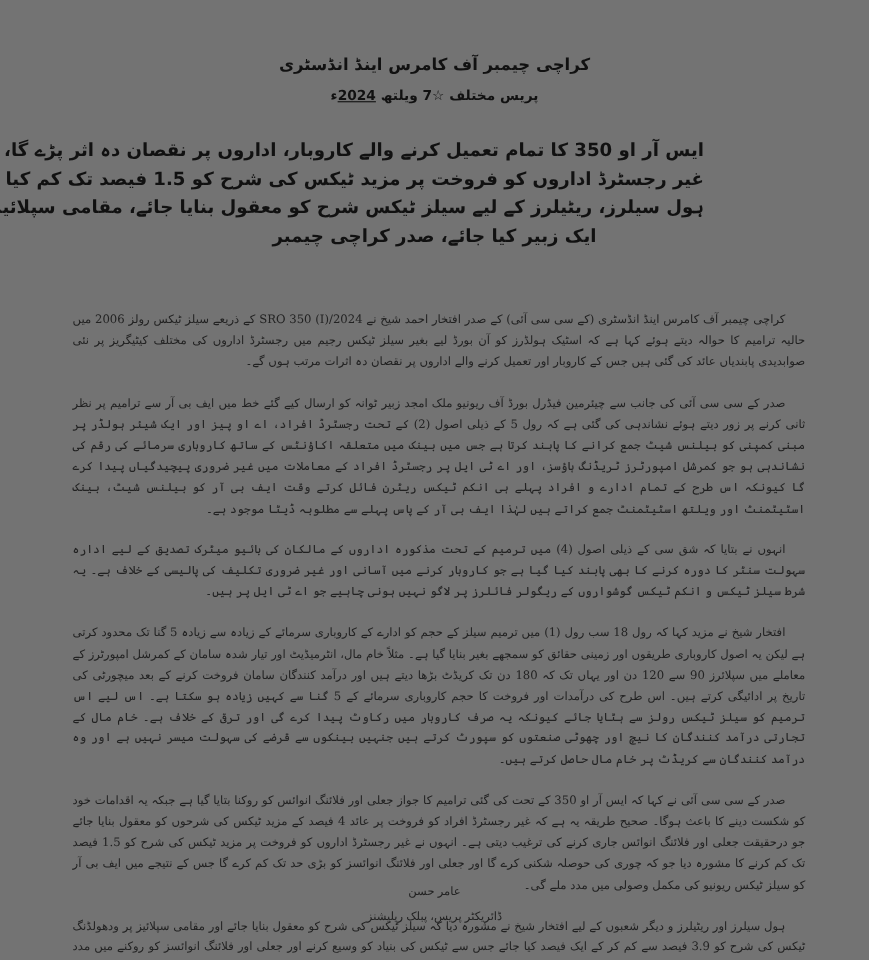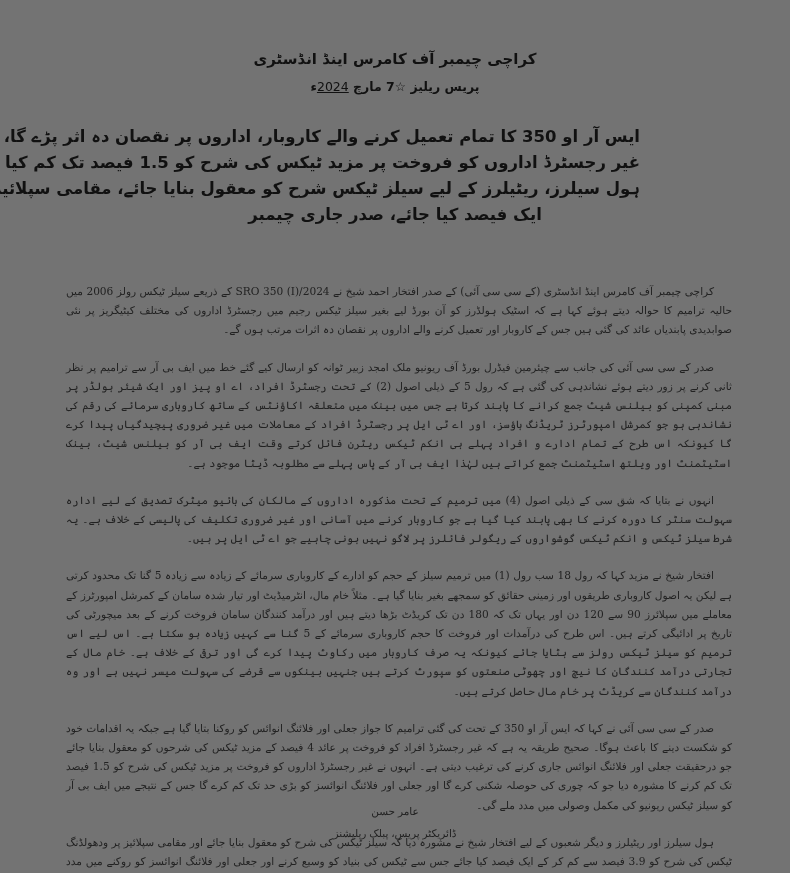--- a/index.html
+++ b/index.html
@@ -37,21 +37,21 @@
   }
   .release-line {
     margin-top: 8px;
     font-size: 12.5px;
     font-weight: bold;
     line-height: 18px;
     direction: rtl;
   }
   .release-line .date-year {
     text-decoration: underline;
-    font-weight: normal;
+    font-weight: bold;
   }
   .release-line .star {
     font-weight: normal;
   }
   .headline {
     position: absolute;
     left: 150px;
     right: 150px;
     top: 124px;
     direction: rtl;
@@ -94,32 +94,32 @@
   }
 </style>
 </head>
 <body>
 
 <div class="page">
 
   <div class="header">
     <div class="org-title">کراچی چیمبر آف کامرس اینڈ انڈسٹری</div>
     <div class="release-line">
-      <span>پریس ریلیز</span>
+      <span>پریس مختلف</span>
       <span class="star">☆</span><span>7</span>
-      <span>مارچ</span>
+      <span>ویلتھ</span>
       <span class="date-year">2024</span><span>ء</span>
     </div>
   </div>
 
   <div class="headline">
     <span class="line">ایس آر او 350 کا تمام تعمیل کرنے والے کاروبار، اداروں پر نقصان دہ اثر پڑے گا، افتخار شیخ</span>
     <span class="line">غیر رجسٹرڈ اداروں کو فروخت پر مزید ٹیکس کی شرح کو 1.5 فیصد تک کم کیا جائے، افتخار شیخ</span>
     <span class="line">ہول سیلرز، ریٹیلرز کے لیے سیلز ٹیکس شرح کو معقول بنایا جائے، مقامی سپلائیز پر ودھولڈنگ ٹیکس شرح کو</span>
-    <span class="line">ایک فیصد کیا جائے، صدر جاری چیمبر</span>
+    <span class="line">ایک زبیر کیا جائے، صدر کراچی چیمبر</span>
   </div>
 
   <div class="body-text">
     <p>کراچی چیمبر آف کامرس اینڈ انڈسٹری (کے سی سی آئی) کے صدر افتخار احمد شیخ نے SRO 350 (I)/2024 کے ذریعے سیلز ٹیکس رولز 2006 میں حالیہ ترامیم کا حوالہ دیتے ہوئے کہا ہے کہ اسٹیک ہولڈرز کو آن بورڈ لیے بغیر سیلز ٹیکس رجیم میں رجسٹرڈ اداروں کی مختلف کیٹیگریز پر نئی صوابدیدی پابندیاں عائد کی گئی ہیں جس کے کاروبار اور تعمیل کرنے والے اداروں پر نقصان دہ اثرات مرتب ہوں گے۔</p>
     <p>صدر کے سی سی آئی کی جانب سے چیئرمین فیڈرل بورڈ آف ریونیو ملک امجد زبیر ٹوانہ کو ارسال کیے گئے خط میں ایف بی آر سے ترامیم پر نظر ثانی کرنے پر زور دیتے ہوئے نشاندہی کی گئی ہے کہ رول 5 کے ذیلی اصول (2) کے تحت رجسٹرڈ افراد، اے او پیز اور ایک شیئر ہولڈر پر مبنی کمپنی کو بیلنس شیٹ جمع کرانے کا پابند کرتا ہے جس میں بینک میں متعلقہ اکاؤنٹس کے ساتھ کاروباری سرمائے کی رقم کی نشاندہی ہو جو کمرشل امپورٹرز ٹریڈنگ ہاؤسز، اور اے ٹی ایل پر رجسٹرڈ افراد کے معاملات میں غیر ضروری پیچیدگیاں پیدا کرے گا کیونکہ اس طرح کے تمام ادارے و افراد پہلے ہی انکم ٹیکس ریٹرن فائل کرتے وقت ایف بی آر کو بیلنس شیٹ، بینک اسٹیٹمنٹ اور ویلتھ اسٹیٹمنٹ جمع کراتے ہیں لہٰذا ایف بی آر کے پاس پہلے سے مطلوبہ ڈیٹا موجود ہے۔</p>
     <p>انہوں نے بتایا کہ شق سی کے ذیلی اصول (4) میں ترمیم کے تحت مذکورہ اداروں کے مالکان کی بائیو میٹرک تصدیق کے لیے ادارہ سہولت سنٹر کا دورہ کرنے کا بھی پابند کیا گیا ہے جو کاروبار کرنے میں آسانی اور غیر ضروری تکلیف کی پالیسی کے خلاف ہے۔ یہ شرط سیلز ٹیکس و انکم ٹیکس گوشواروں کے ریگولر فائلرز پر لاگو نہیں ہونی چاہیے جو اے ٹی ایل پر ہیں۔</p>
     <p>افتخار شیخ نے مزید کہا کہ رول 18 سب رول (1) میں ترمیم سیلز کے حجم کو ادارے کے کاروباری سرمائے کے زیادہ سے زیادہ 5 گنا تک محدود کرتی ہے لیکن یہ اصول کاروباری طریقوں اور زمینی حقائق کو سمجھے بغیر بنایا گیا ہے۔ مثلاً خام مال، انٹرمیڈیٹ اور تیار شدہ سامان کے کمرشل امپورٹرز کے معاملے میں سپلائرز 90 سے 120 دن اور یہاں تک کہ 180 دن تک کریڈٹ بڑھا دیتے ہیں اور درآمد کنندگان سامان فروخت کرنے کے بعد میچورٹی کی تاریخ پر ادائیگی کرتے ہیں۔ اس طرح کی درآمدات اور فروخت کا حجم کاروباری سرمائے کے 5 گنا سے کہیں زیادہ ہو سکتا ہے۔ اس لیے اس ترمیم کو سیلز ٹیکس رولز سے ہٹایا جائے کیونکہ یہ صرف کاروبار میں رکاوٹ پیدا کرے گی اور ترقی کے خلاف ہے۔ خام مال کے تجارتی درآمد کنندگان کا نیچ اور چھوٹی صنعتوں کو سپورٹ کرتے ہیں جنہیں بینکوں سے قرضے کی سہولت میسر نہیں ہے اور وہ درآمد کنندگان سے کریڈٹ پر خام مال حاصل کرتے ہیں۔</p>
     <p>صدر کے سی سی آئی نے کہا کہ ایس آر او 350 کے تحت کی گئی ترامیم کا جواز جعلی اور فلائنگ انوائس کو روکنا بتایا گیا ہے جبکہ یہ اقدامات خود کو شکست دینے کا باعث ہوگا۔ صحیح طریقہ یہ ہے کہ غیر رجسٹرڈ افراد کو فروخت پر عائد 4 فیصد کے مزید ٹیکس کی شرحوں کو معقول بنایا جائے جو درحقیقت جعلی اور فلائنگ انوائس جاری کرنے کی ترغیب دیتی ہے۔ انہوں نے غیر رجسٹرڈ اداروں کو فروخت پر مزید ٹیکس کی شرح کو 1.5 فیصد تک کم کرنے کا مشورہ دیا جو کہ چوری کی حوصلہ شکنی کرے گا اور جعلی اور فلائنگ انوائسز کو بڑی حد تک کم کرے گا جس کے نتیجے میں ایف بی آر کو سیلز ٹیکس ریونیو کی مکمل وصولی میں مدد ملے گی۔</p>
     <p>ہول سیلرز اور ریٹیلرز و دیگر شعبوں کے لیے افتخار شیخ نے مشورہ دیا کہ سیلز ٹیکس کی شرح کو معقول بنایا جائے اور مقامی سپلائیز پر ودھولڈنگ ٹیکس کی شرح کو 3.9 فیصد سے کم کر کے ایک فیصد کیا جائے جس سے ٹیکس کی بنیاد کو وسیع کرنے اور جعلی اور فلائنگ انوائسز کو روکنے میں مدد ملے گی۔</p>
   </div>

